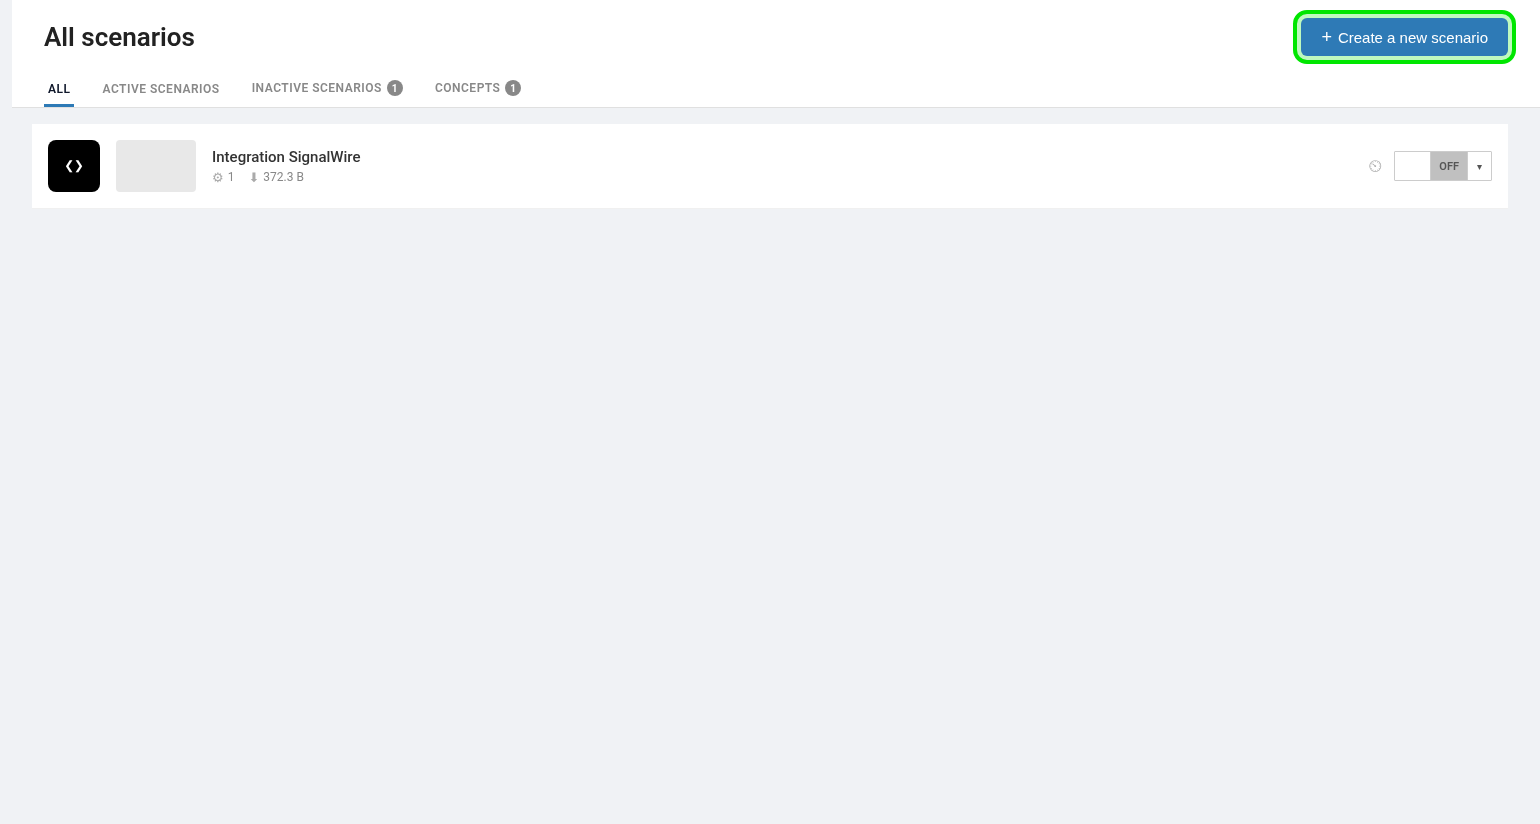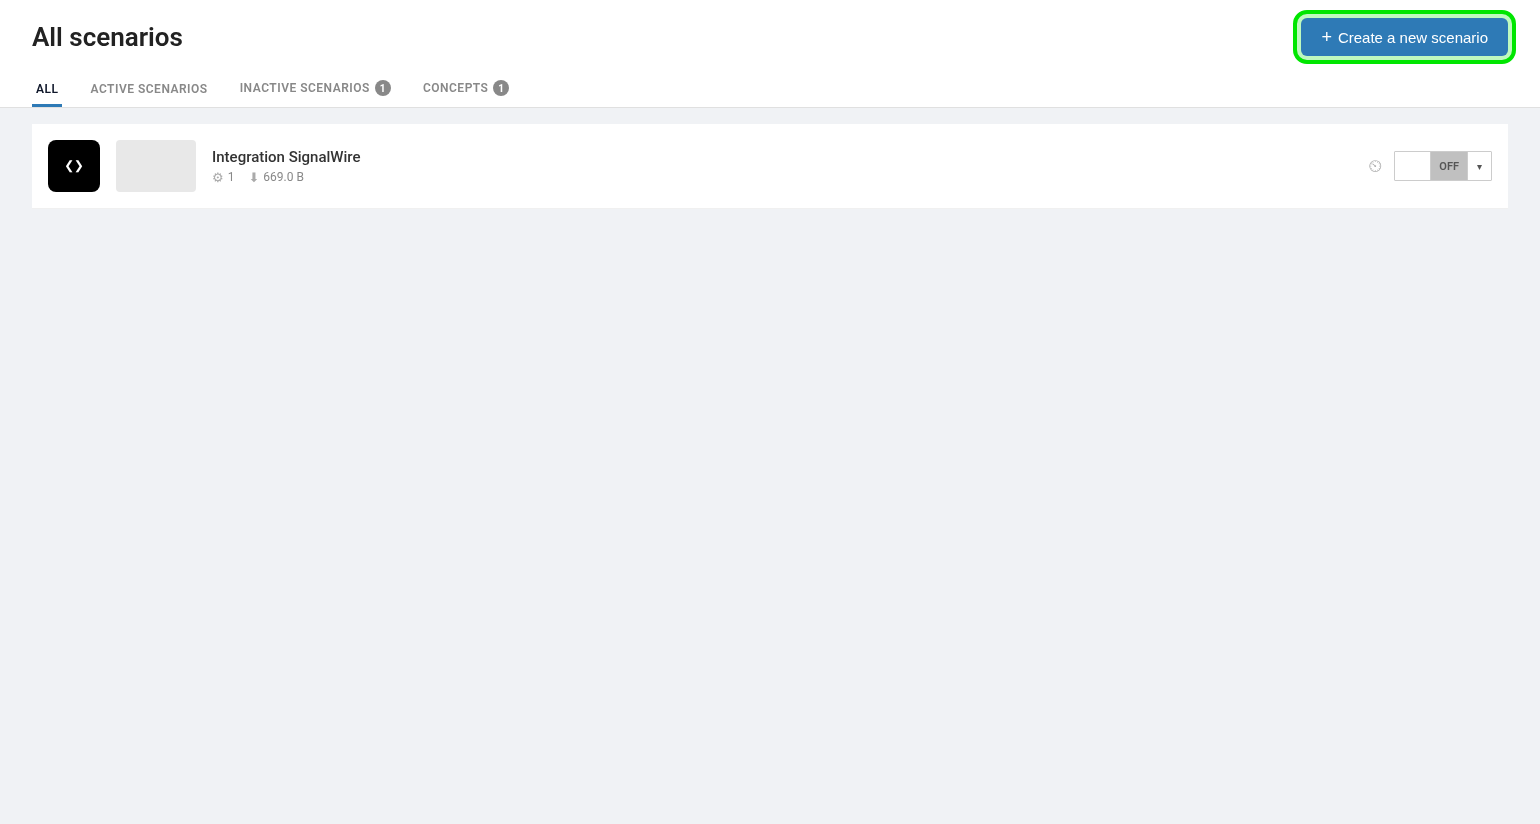--- a/index.html
+++ b/index.html
@@ -18,20 +18,21 @@
 
     .page-container {
       background: #f0f2f5;
       min-height: 824px;
     }
 
     .header-area {
       background: #ffffff;
       padding: 18px 32px 0 32px;
       border-bottom: 1px solid #e0e0e0;
+      margin-left: 12px;
     }
 
     .header-top {
       display: flex;
       align-items: center;
       justify-content: space-between;
       margin-bottom: 16px;
     }
 
     .page-title {
@@ -274,21 +275,21 @@
         <div class="scenario-thumbnail"></div>
         <div class="scenario-info">
           <div class="scenario-name">Integration SignalWire</div>
           <div class="scenario-meta">
             <div class="meta-item">
               <span class="meta-icon">⚙</span>
               <span>1</span>
             </div>
             <div class="meta-item">
               <span class="meta-icon">⬇</span>
-              <span>669.0 B</span>
+              <span>372.3 B</span>
             </div>
           </div>
         </div>
         <div class="scenario-controls">
           <span class="clock-icon">⏲</span>
           <div class="toggle-container">
             <div class="toggle-input"></div>
             <div class="toggle-off">OFF</div>
             <button class="toggle-dropdown">
               <span>▾</span>

